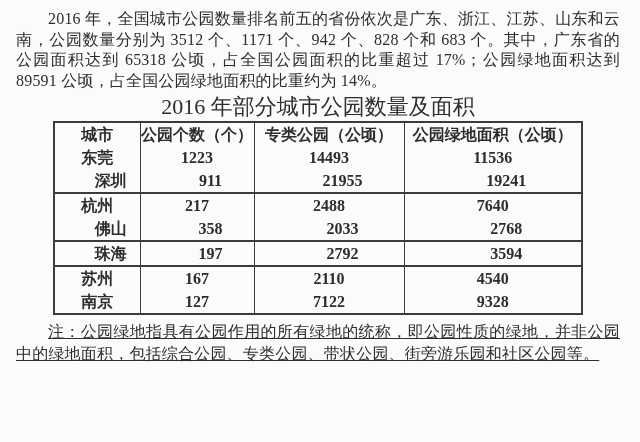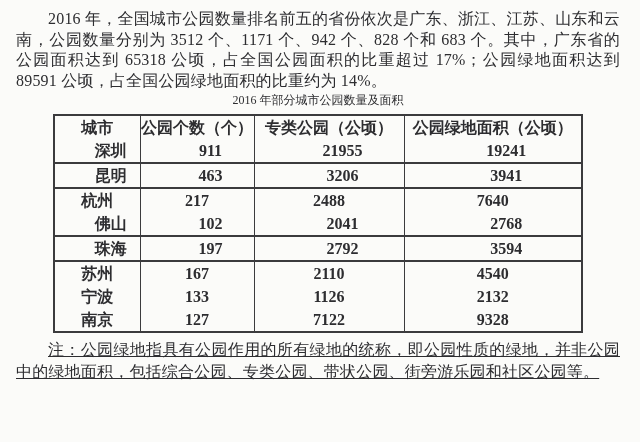--- a/index.html
+++ b/index.html
@@ -21,21 +21,22 @@
   .intro {
     margin: 0;
     text-indent: 2em;
     font-size: 16px;
     line-height: 20.5px;
     text-align: justify;
     letter-spacing: 0.2px;
   }
   .table-title {
     text-align: center;
-    font-size: 12px;
+    font-size: 22px;
+    margin-top: 7px;
     margin-bottom: 5px;
     line-height: 18px;
   }
   table.parks {
     border-collapse: collapse;
     margin: 0 auto;
     table-layout: fixed;
     border: 2px solid #3b3b3d;
   }
   table.parks th,
@@ -86,63 +87,57 @@
     </colgroup>
     <thead>
       <tr>
         <th>城市</th>
         <th>公园个数（个）</th>
         <th>专类公园（公顷）</th>
         <th>公园绿地面积（公顷）</th>
       </tr>
     </thead>
     <tbody id="table-body">
+        <tr>
+          <td>东莞</td>
+          <td>1223</td>
+          <td>14493</td>
+          <td>11536</td>
+        </tr>
         <tr class="group-end">
           <td>深圳</td>
           <td>911</td>
           <td>21955</td>
           <td>19241</td>
-        </tr>
-        <tr class="group-end">
-          <td>昆明</td>
-          <td>463</td>
-          <td>3206</td>
-          <td>3941</td>
         </tr>
         <tr>
           <td>杭州</td>
           <td>217</td>
           <td>2488</td>
           <td>7640</td>
         </tr>
         <tr class="group-end">
           <td>佛山</td>
-          <td>102</td>
-          <td>2041</td>
+          <td>358</td>
+          <td>2033</td>
           <td>2768</td>
         </tr>
         <tr class="group-end">
           <td>珠海</td>
           <td>197</td>
           <td>2792</td>
           <td>3594</td>
         </tr>
         <tr>
           <td>苏州</td>
           <td>167</td>
           <td>2110</td>
           <td>4540</td>
         </tr>
         <tr>
-          <td>宁波</td>
-          <td>133</td>
-          <td>1126</td>
-          <td>2132</td>
-        </tr>
-        <tr>
           <td>南京</td>
           <td>127</td>
           <td>7122</td>
           <td>9328</td>
         </tr>
       </tbody>
   </table>
 
   <p class="note">注：公园绿地指具有公园作用的所有绿地的统称，即公园性质的绿地，并非公园中的绿地面积，包括综合公园、专类公园、带状公园、街旁游乐园和社区公园等。</p>
 

